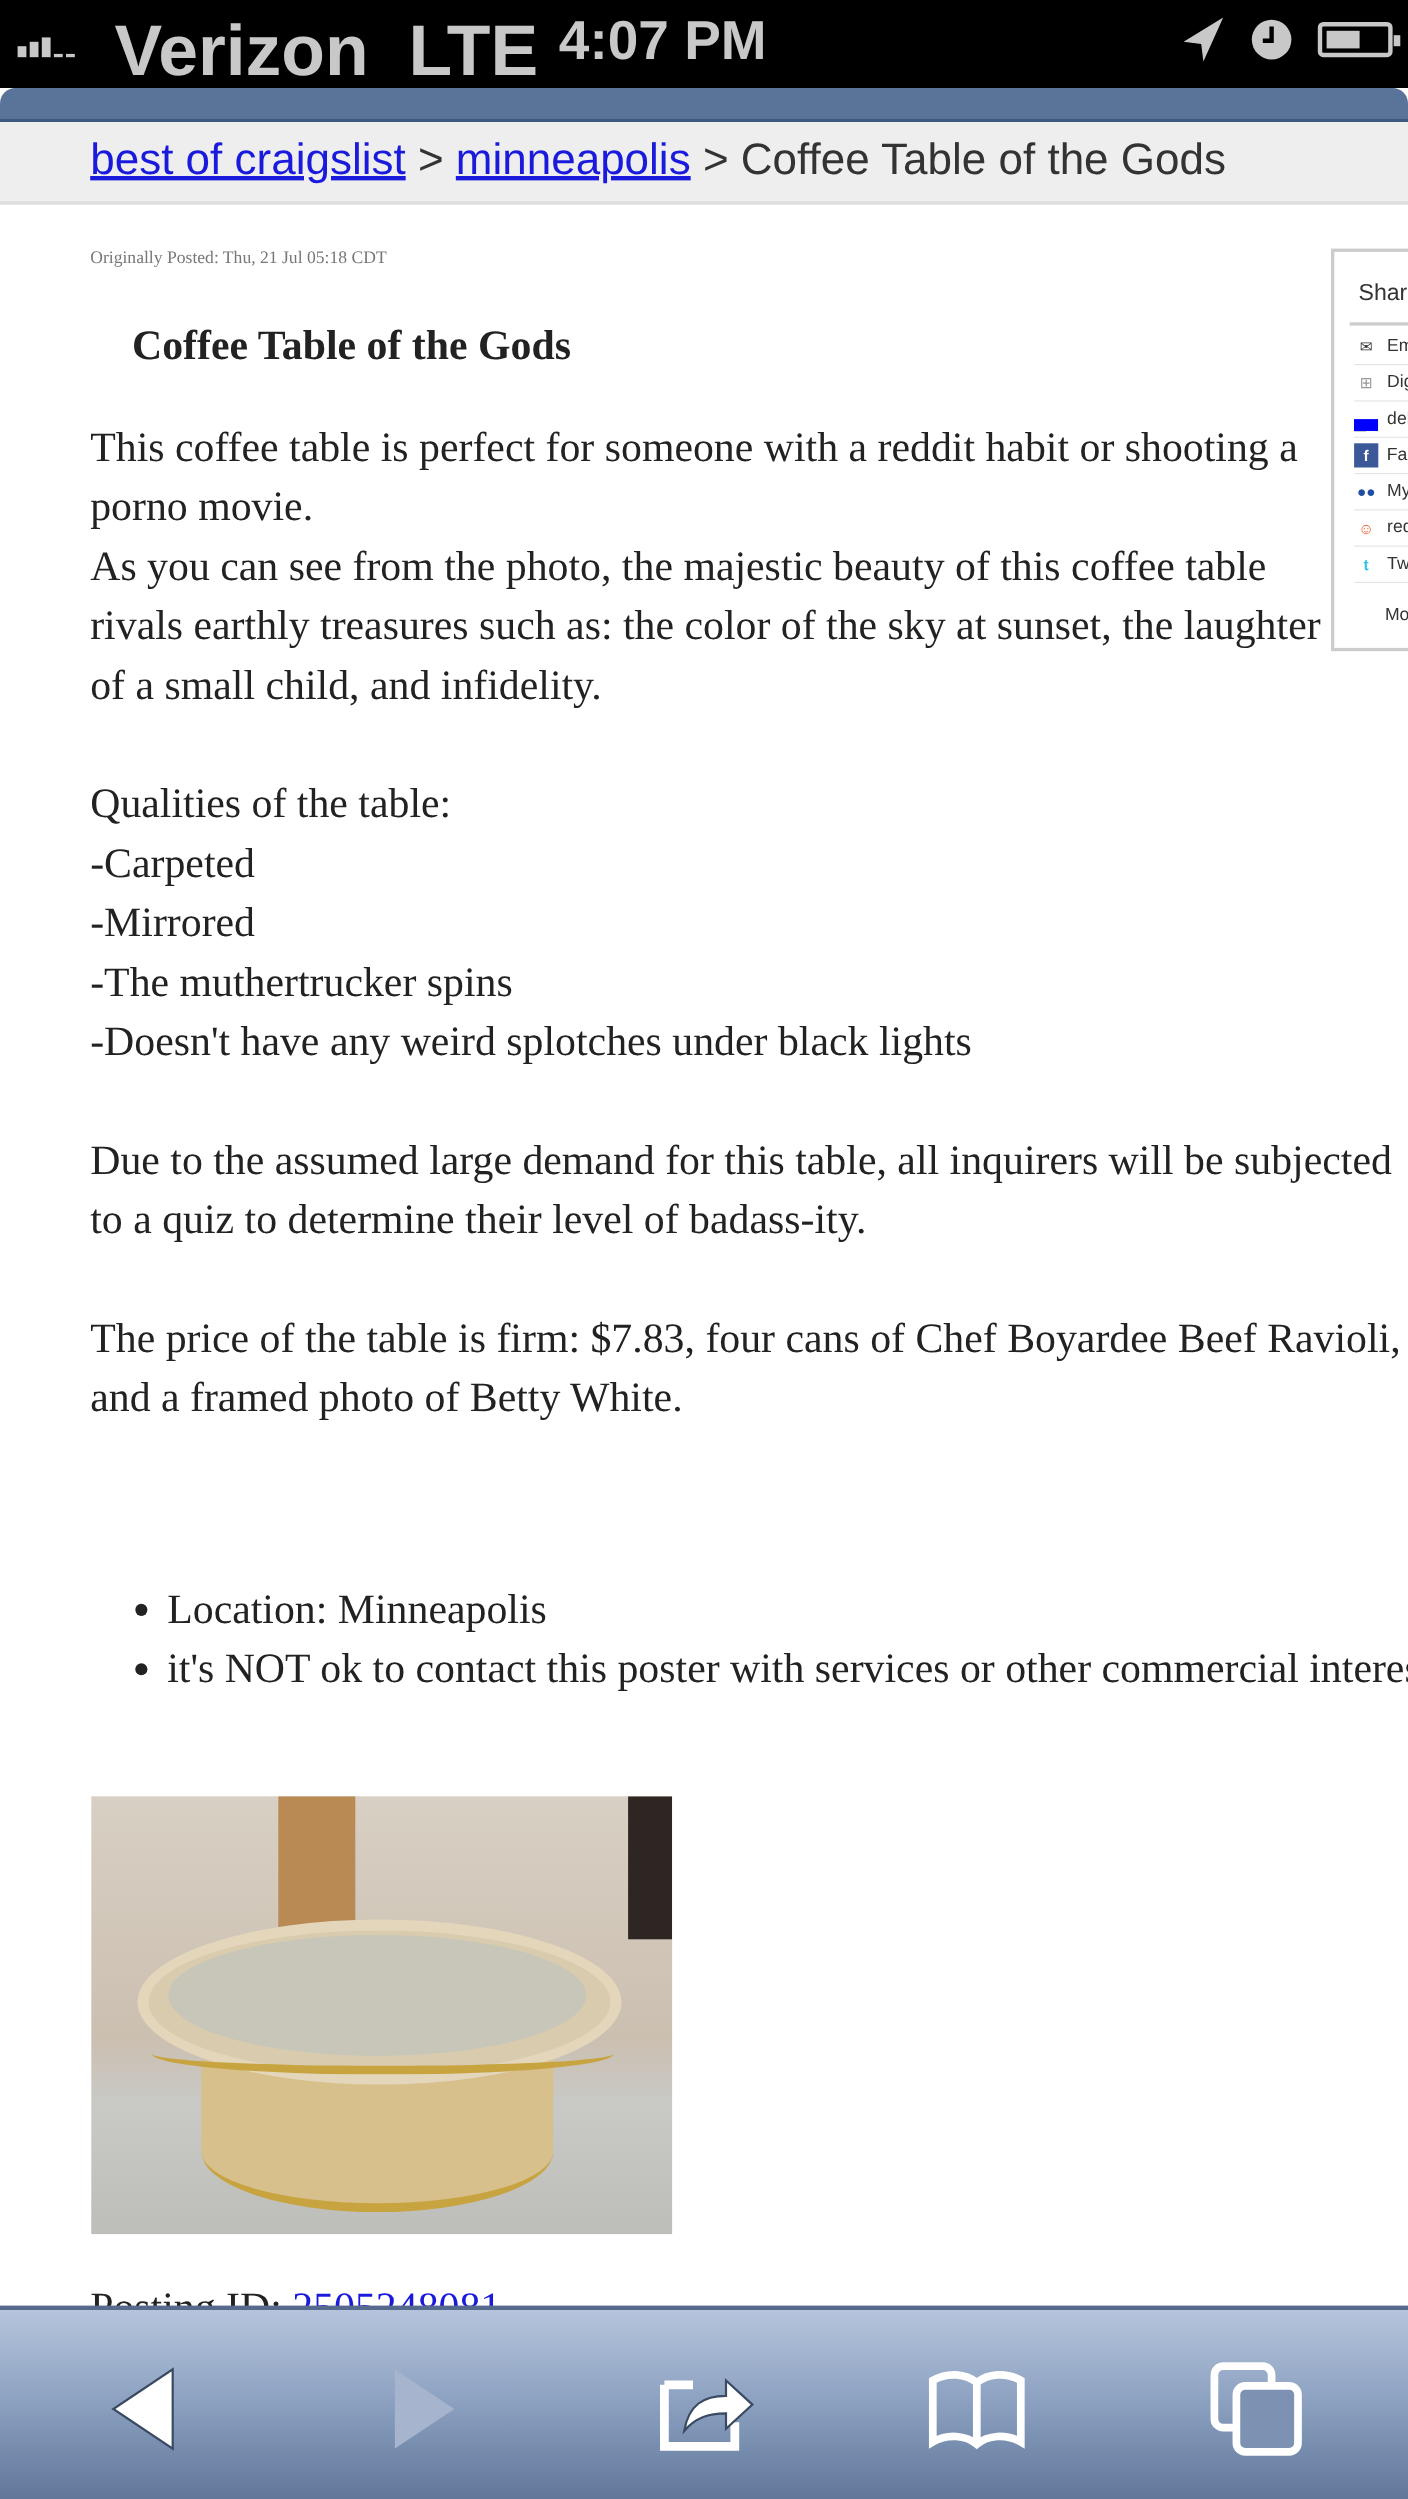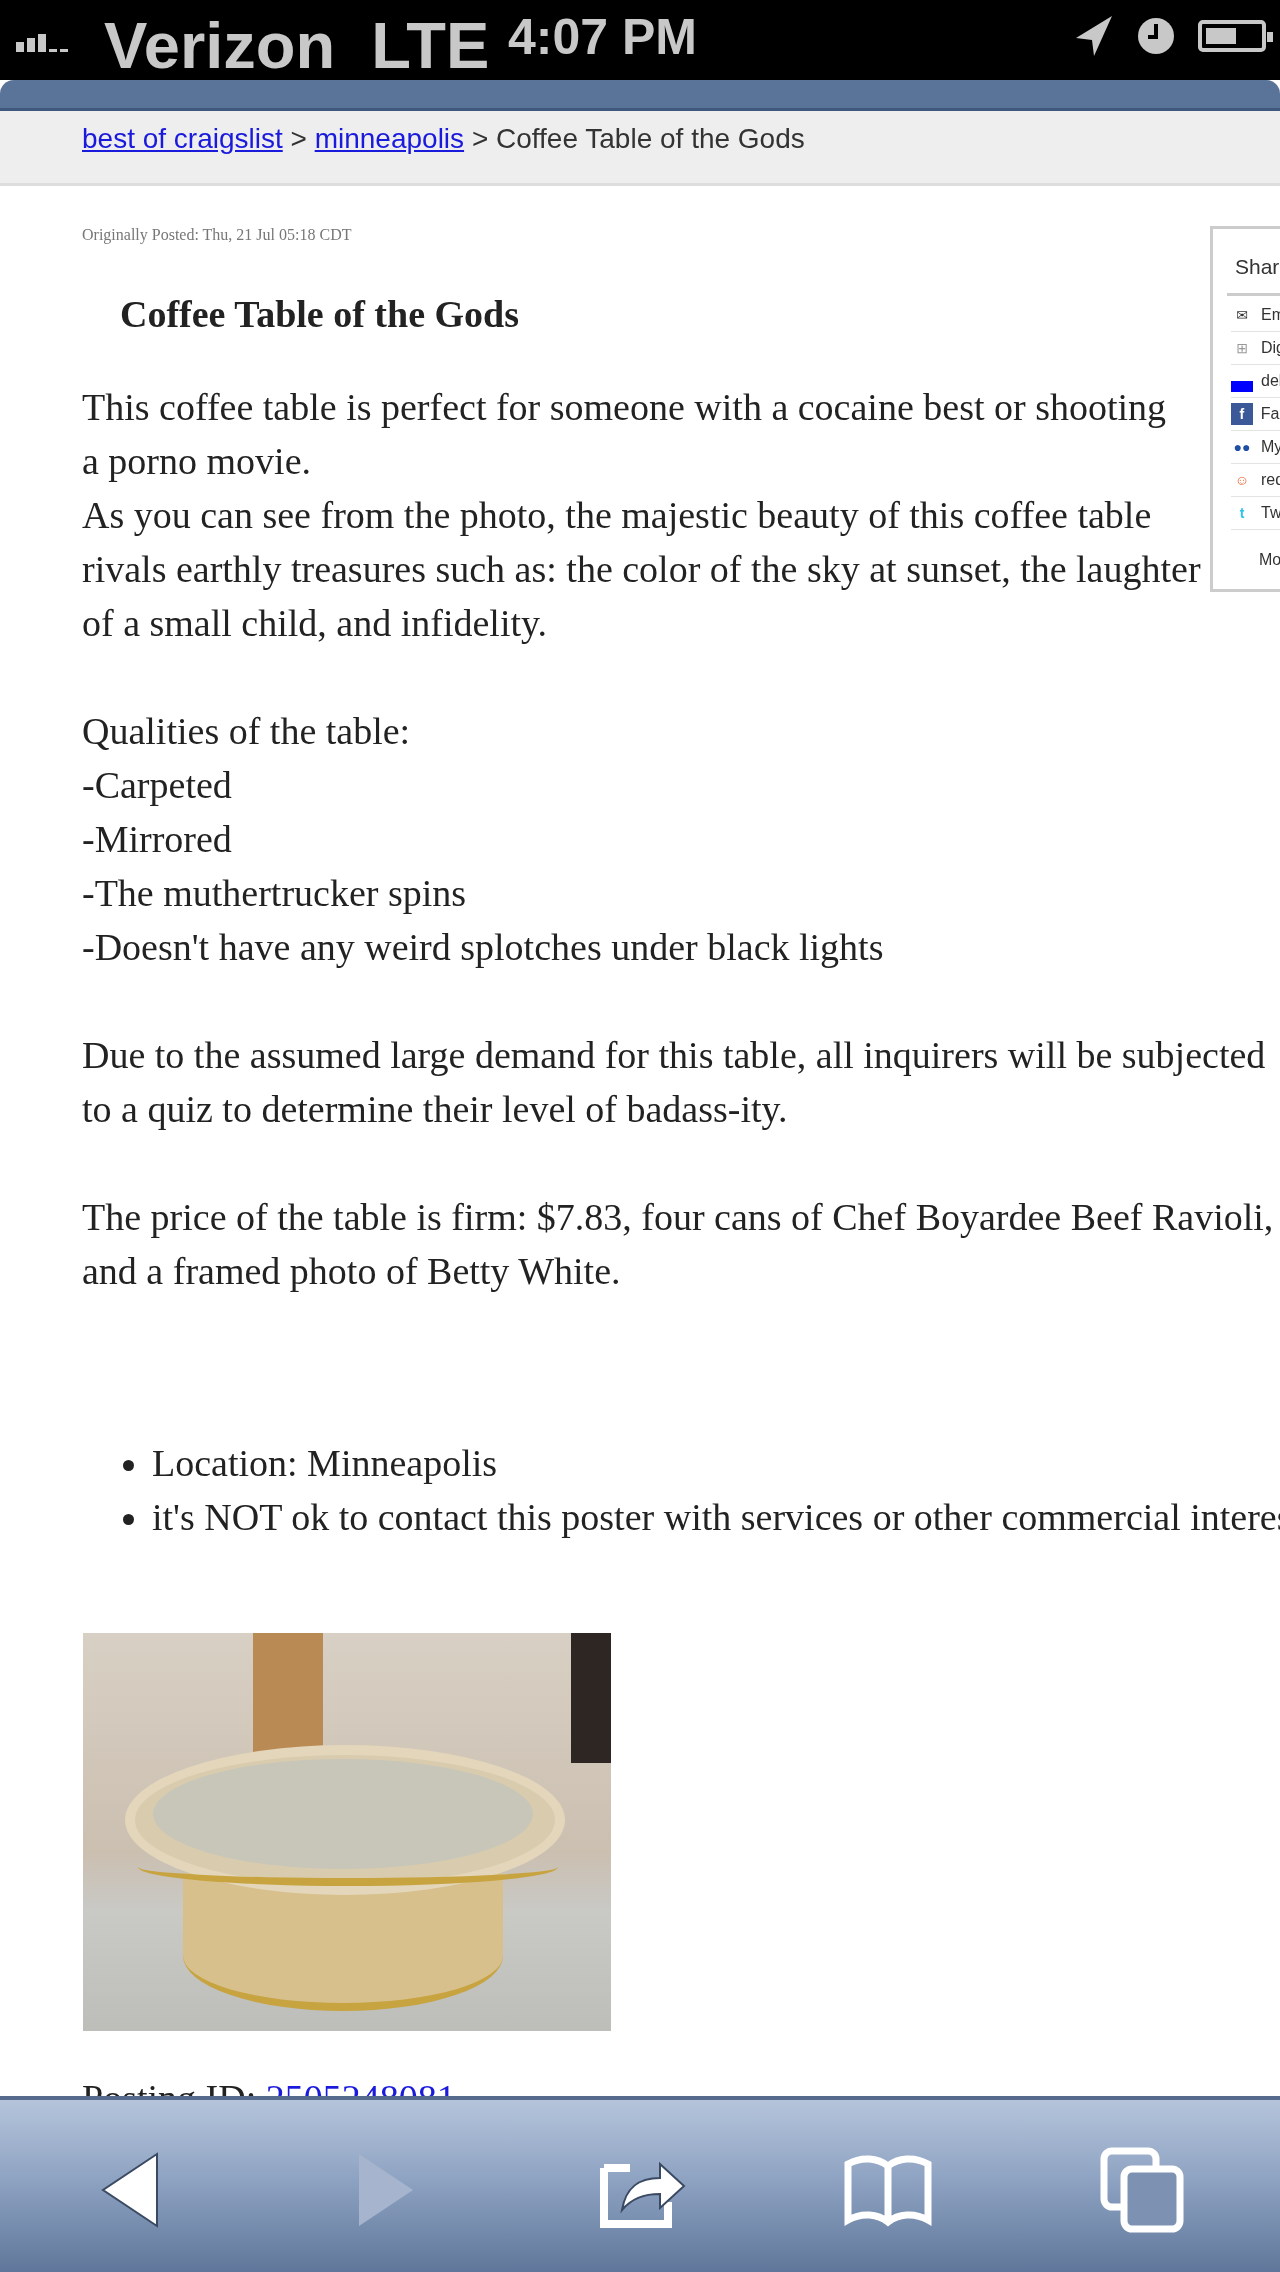--- a/index.html
+++ b/index.html
@@ -7,21 +7,21 @@
   .statusbar { position:absolute; left:0; top:0; width:1280px; height:80px; background:#000; color:#c8c8c8; font-family:"Liberation Sans", sans-serif; font-weight:bold; }
   .sb-signal { position:absolute; left:16px; top:34px; display:flex; align-items:flex-end; gap:3px; }
   .sb-signal span { display:block; width:8px; background:#c8c8c8; }
   .sb-carrier { position:absolute; left:104px; top:8px; font-size:65px; }
   .sb-time { position:absolute; left:508px; top:8px; font-size:50px; }
   .sb-icons { position:absolute; right:14px; top:14px; display:flex; align-items:center; gap:22px; }
   .battery { width:68px; height:32px; border:4px solid #c8c8c8; border-radius:5px; position:relative; box-sizing:border-box; }
   .battery .fill { position:absolute; left:4px; top:4px; width:30px; height:16px; background:#c8c8c8; }
   .battery .nub { position:absolute; right:-11px; top:8px; width:6px; height:10px; background:#c8c8c8; }
   .topchrome { position:absolute; left:0; top:80px; width:1280px; height:28px; background:#5a7399; border-radius:14px 14px 0 0; border-bottom:3px solid #3e587e; }
-  .breadbar { position:absolute; left:0; top:111px; width:1280px; height:72px; background:#eee; border-bottom:3px solid #ddd; font-family:"Liberation Sans", sans-serif; font-size:28px; color:#333; }
+  .breadbar { position:absolute; left:0; top:111px; width:1280px; height:72px; background:#eee; border-bottom:3px solid #ddd; font-family:"Liberation Sans", sans-serif; font-size:40px; color:#333; }
   .breadbar .inner { position:absolute; left:82px; top:12px; white-space:nowrap; }
   .breadbar a { color:#1a1adc; text-decoration:underline; }
   .posted { position:absolute; left:82px; top:226px; font-size:16px; color:#777; }
   .title { position:absolute; left:120px; top:292px; font-size:38px; font-weight:bold; color:#222; }
   .body { position:absolute; left:82px; top:380px; width:1320px; font-size:38px; line-height:54px; color:#222; }
   .body p { margin:0; }
   .gap { height:54px; }
   .share { position:absolute; left:1210px; top:226px; width:120px; height:360px; border:3px solid #ccc; background:#fff; font-family:"Liberation Sans", sans-serif; }
   .share .hd { position:absolute; left:22px; top:26px; font-size:21px; color:#333; }
   .share .rule { position:absolute; left:14px; top:64px; width:100px; height:3px; background:#ccc; }
@@ -79,21 +79,21 @@
     <a>minneapolis</a>
     <span>&gt;</span>
     <span>Coffee Table of the Gods</span>
   </div>
 </div>
 
 <div class="posted">Originally Posted: Thu, 21 Jul 05:18 CDT</div>
 <div class="title">Coffee Table of the Gods</div>
 
 <div class="body">
-  <p style="width:1110px">This coffee table is perfect for someone with a cocaine best or shooting a porno movie.</p>
+  <p style="width:1110px">This coffee table is perfect for someone with a reddit habit or shooting a porno movie.</p>
   <p style="width:1130px">As you can see from the photo, the majestic beauty of this coffee table rivals earthly treasures such as: the color of the sky at sunset, the laughter of a small child, and infidelity.</p>
   <div class="gap"></div>
   <p>Qualities of the table:</p>
   <p>-Carpeted</p>
   <p>-Mirrored</p>
   <p>-The muthertrucker spins</p>
   <p>-Doesn't have any weird splotches under black lights</p>
   <div class="gap"></div>
   <p style="width:1220px">Due to the assumed large demand for this table, all inquirers will be subjected to a quiz to determine their level of badass-ity.</p>
   <div class="gap"></div>

